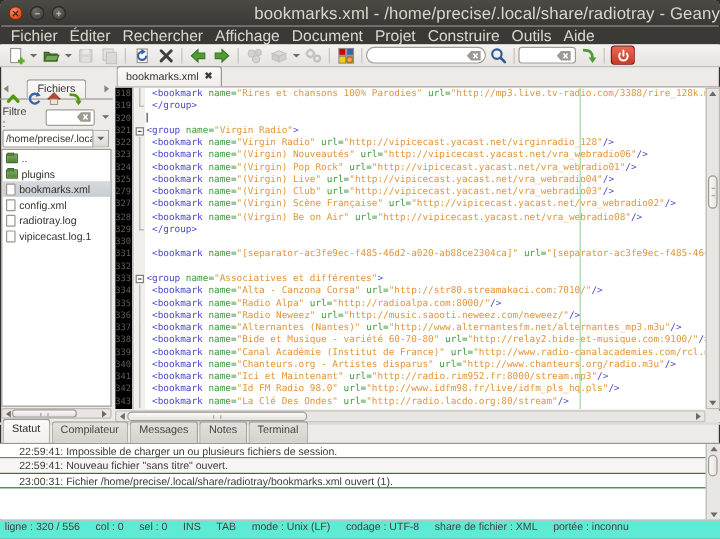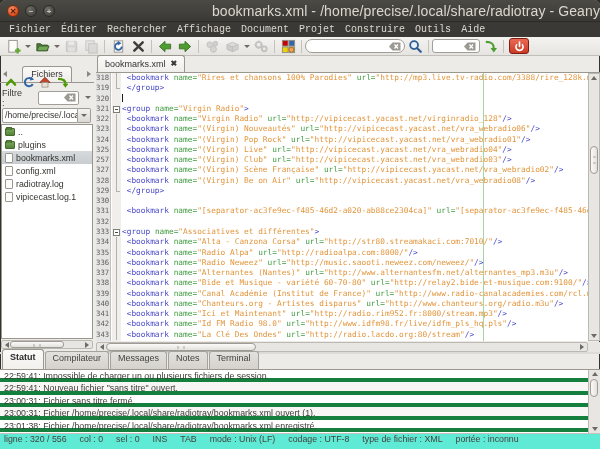--- a/index.html
+++ b/index.html
@@ -17,21 +17,21 @@
   .btn-close { background:radial-gradient(circle at 35% 30%, #f4926a, #dd4814 75%);
     border:1px solid #772f12; color:#4f1c05; margin-left:7px; }
   .btn-plain { background:radial-gradient(circle at 35% 30%, #6e6c66, #47453f 75%);
     border:1px solid #2b2a26; color:#c9c5bd; }
   .wintitle { position:absolute; left:0; right:0; text-align:right; font-size:14px;
     color:#dbd7cf; letter-spacing:.1px; }
 
   
   .menubar { position:absolute; left:0; top:22px; width:600px; height:15px;
     background:#3b3935; display:flex; align-items:center; padding-left:4px; }
-  .menu-item { color:#dcd8d0; font-size:10px; padding:0 5px;font-family:Liberation Mono, monospace; }
+  .menu-item { color:#dcd8d0; font-size:13px; padding:0 5px; }
 
   
   .toolbar { position:absolute; left:0; top:37px; width:600px; height:19px;
     background:linear-gradient(#f4f3f1,#e6e4e0); border-bottom:1px solid #c2bfba;
     display:flex; align-items:center; padding-left:3px; }
   .tb-btn { width:20px; height:17px; display:flex; align-items:center; justify-content:center; flex:none; }
   .tb-drop { width:9px; height:17px; display:flex; align-items:center; justify-content:center; flex:none; }
   .tri-down { width:0; height:0; border-left:3px solid transparent; border-right:3px solid transparent;
     border-top:3.5px solid #6e6b66; }
   .tb-sep { width:1px; height:13px; background:#c5c2bc; margin:0 3px; flex:none; }
@@ -84,21 +84,21 @@
     border-left:1px solid #aaa7a1; border-right:1px solid #aaa7a1; }
 
   
   .editor-tabs { position:absolute; left:96px; top:56px; width:504px; height:17px;
     border-bottom:1px solid #9a978f; display:flex; align-items:flex-end; }
   .editor-tab { background:linear-gradient(#fbfaf9,#f0eeeb); border:1px solid #9a978f; border-bottom:none;
     border-radius:3px 3px 0 0; height:17px; display:flex; align-items:center; gap:5px;
     font-size:9px; color:#323230; padding:0 7px; margin-left:1px; }
   .tab-close { font-size:8px; color:#3a3a38; font-weight:bold; line-height:8px; }
   .editor-content { position:absolute; left:96px; top:73px; width:504px; height:268px; background:#fff; overflow:hidden; }
-  .gutter { position:absolute; left:0; top:0; width:15px; height:100%; background:#e5e5e5;
+  .gutter { position:absolute; left:0; top:0; width:15px; height:100%; background:#000000;
     border-right:1px solid #c4c1bc; }
   .gut-row { height:10.27px; line-height:10.27px; font-family:"DejaVu Sans Mono",monospace;
     font-size:7.3px; color:#5f5d58; text-align:right; padding-right:1px; }
   .foldcol { position:absolute; left:16px; top:0; width:9px; height:100%; background:#f1efec; }
   .fold-row { height:10.27px; position:relative; }
   .fold-line { position:absolute; left:4px; top:0; width:1px; height:100%; background:#b5b2ad; }
   .fold-box { position:absolute; left:1px; top:2px; width:7px; height:7px; background:#fff;
     border:1px solid #7f7d78; }
   .fold-box::after { content:""; position:absolute; left:1px; top:2px; width:3px; height:1px; background:#4a4946; }
   .fold-tail { position:absolute; left:4px; top:0; width:4px; height:6px;
@@ -128,24 +128,24 @@
   .scroll-corner { position:absolute; left:588px; top:342px; width:12px; height:10px; background:#e8e6e2; }
 
   
   .splitter { position:absolute; left:0; top:352px; width:600px; height:2px; background:#dddbd6; }
   .bottom-tabs { position:absolute; left:0; top:354px; width:600px; height:16px;
     border-bottom:1px solid #9a978f; display:flex; align-items:flex-end; padding-left:2px; }
   .btab { height:18px; line-height:13px; font-size:9px; color:#45443f;
     background:linear-gradient(#e3e1dd,#d5d2cd); border:1px solid #a5a29c; border-bottom:none;
     border-radius:3px 3px 0 0; padding:0 7px; margin-right:1px; }
   .btab.active { height:20px; line-height:15px; background:linear-gradient(#fbfaf9,#f2f0ed); color:#2d2c29;
-    border-color:#9a978f;font-weight:bold; }
+    border-color:#9a978f; }
   .msg-list { position:absolute; left:0; top:370px; width:600px; height:63px; background:#fff; overflow:hidden; }
   .msg-row { height:12.4px; line-height:12.4px; font-size:8.8px; color:#3b3a36;
-    padding-left:4px; white-space:nowrap; border-bottom:4px solid #15803d; }
+    padding-left:16px; white-space:nowrap; border-bottom:1px solid #15803d; }
   .msg-row:nth-child(even) { background:#f7f6f4; }
   .msg-vscroll { position:absolute; right:0; top:370px; width:12px; height:63px;
     background:#e8e6e2; border-left:1px solid #bcb9b3; }
 
   
   .statusbar { position:absolute; left:0; top:433px; width:600px; height:20px;
     background:#5eead4; border-top:1px solid #c4c1bb; display:flex; align-items:flex-start;
     gap:13px; padding-left:4px; font-size:8.8px; color:#45433f; white-space:nowrap; }
 </style>
 </head>
@@ -392,21 +392,21 @@
   <div class="editor-content">
     <div class="gutter">
         <div class="gut-row">318</div>
         <div class="gut-row">319</div>
         <div class="gut-row">320</div>
         <div class="gut-row">321</div>
         <div class="gut-row">322</div>
         <div class="gut-row">323</div>
         <div class="gut-row">324</div>
         <div class="gut-row">325</div>
-        <div class="gut-row">257</div>
+        <div class="gut-row">279</div>
         <div class="gut-row">327</div>
         <div class="gut-row">328</div>
         <div class="gut-row">329</div>
         <div class="gut-row">330</div>
         <div class="gut-row">331</div>
         <div class="gut-row">332</div>
         <div class="gut-row">333</div>
         <div class="gut-row">334</div>
         <div class="gut-row">335</div>
         <div class="gut-row">336</div>
@@ -549,38 +549,36 @@
   <div class="bottom-tabs">
       <span class="btab active">Statut</span>
       <span class="btab">Compilateur</span>
       <span class="btab">Messages</span>
       <span class="btab">Notes</span>
       <span class="btab">Terminal</span>
     </div>
   <div class="msg-list">
       <div class="msg-row">22:59:41: Impossible de charger un ou plusieurs fichiers de session.</div>
       <div class="msg-row">22:59:41: Nouveau fichier "sans titre" ouvert.</div>
-      <div class="msg-row">23:00:31: Fichier sans titre fermé.</div>
       <div class="msg-row">23:00:31: Fichier /home/precise/.local/share/radiotray/bookmarks.xml ouvert (1).</div>
-      <div class="msg-row">23:01:38: Fichier /home/precise/.local/share/radiotray/bookmarks.xml enregistré.</div>
     </div>
   <div class="msg-vscroll">
     <span class="sb-arrow" style="top:0;left:1px;">
         <span class="tri-up-s"></span>
       </span>
     <div class="vthumb" style="top:9px; height:18px;"></div>
     <span class="sb-arrow" style="top:auto;bottom:0;left:1px;">
         <span class="tri-dn-s"></span>
       </span>
   </div>
 
   <div class="statusbar">
       <span>ligne : 320 / 556</span>
       <span>col : 0</span>
       <span>sel : 0</span>
       <span>INS</span>
       <span>TAB</span>
       <span>mode : Unix (LF)</span>
       <span>codage : UTF-8</span>
-      <span>type de fichier : XML</span>
+      <span>share de fichier : XML</span>
       <span>portée : inconnu</span>
     </div>
 </div>
 
 </body></html>

